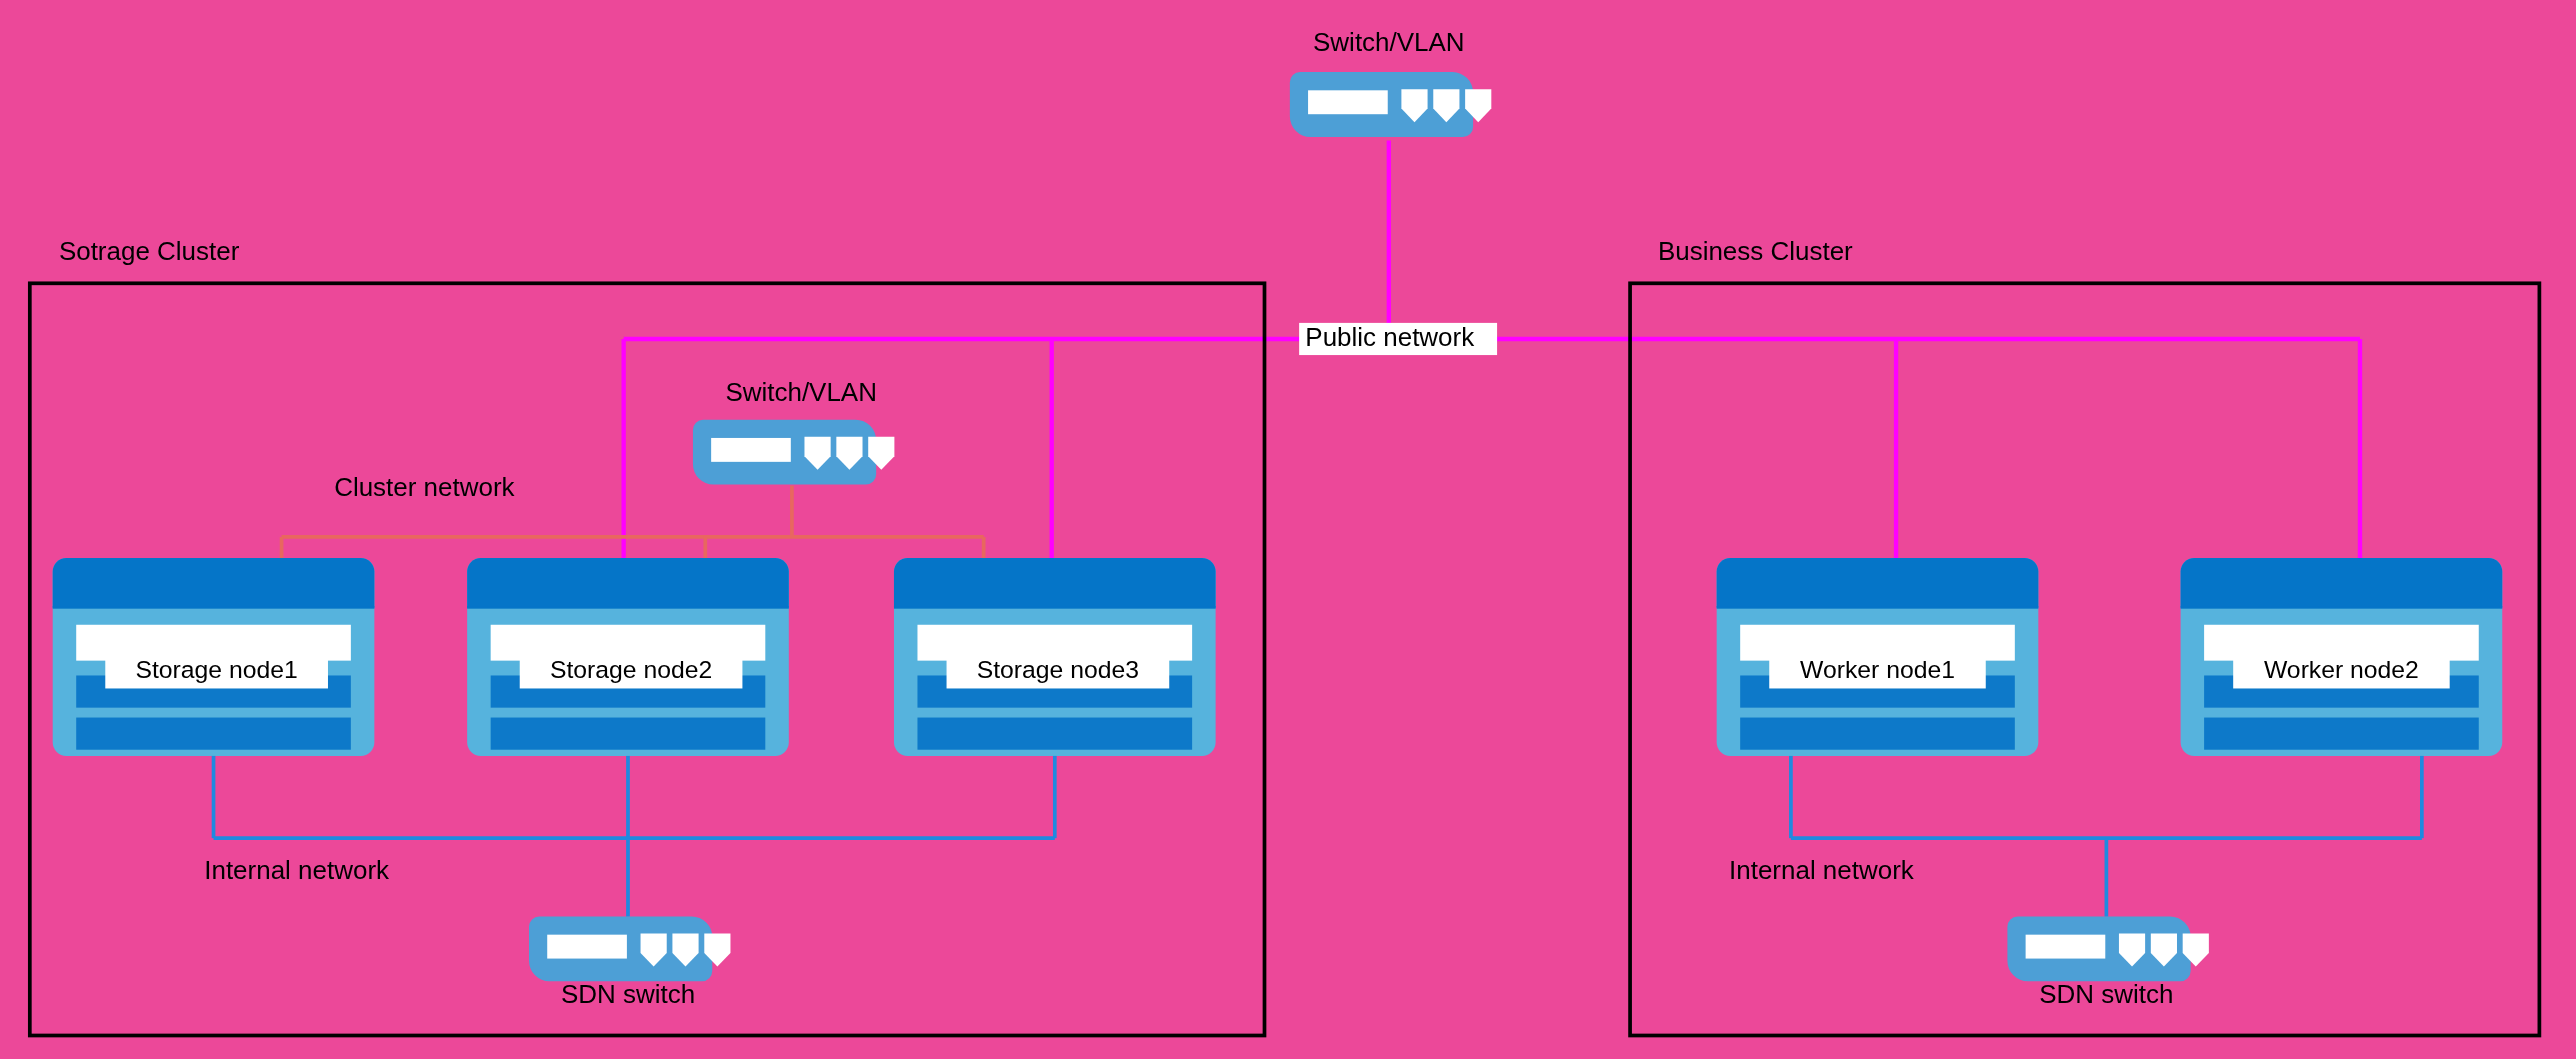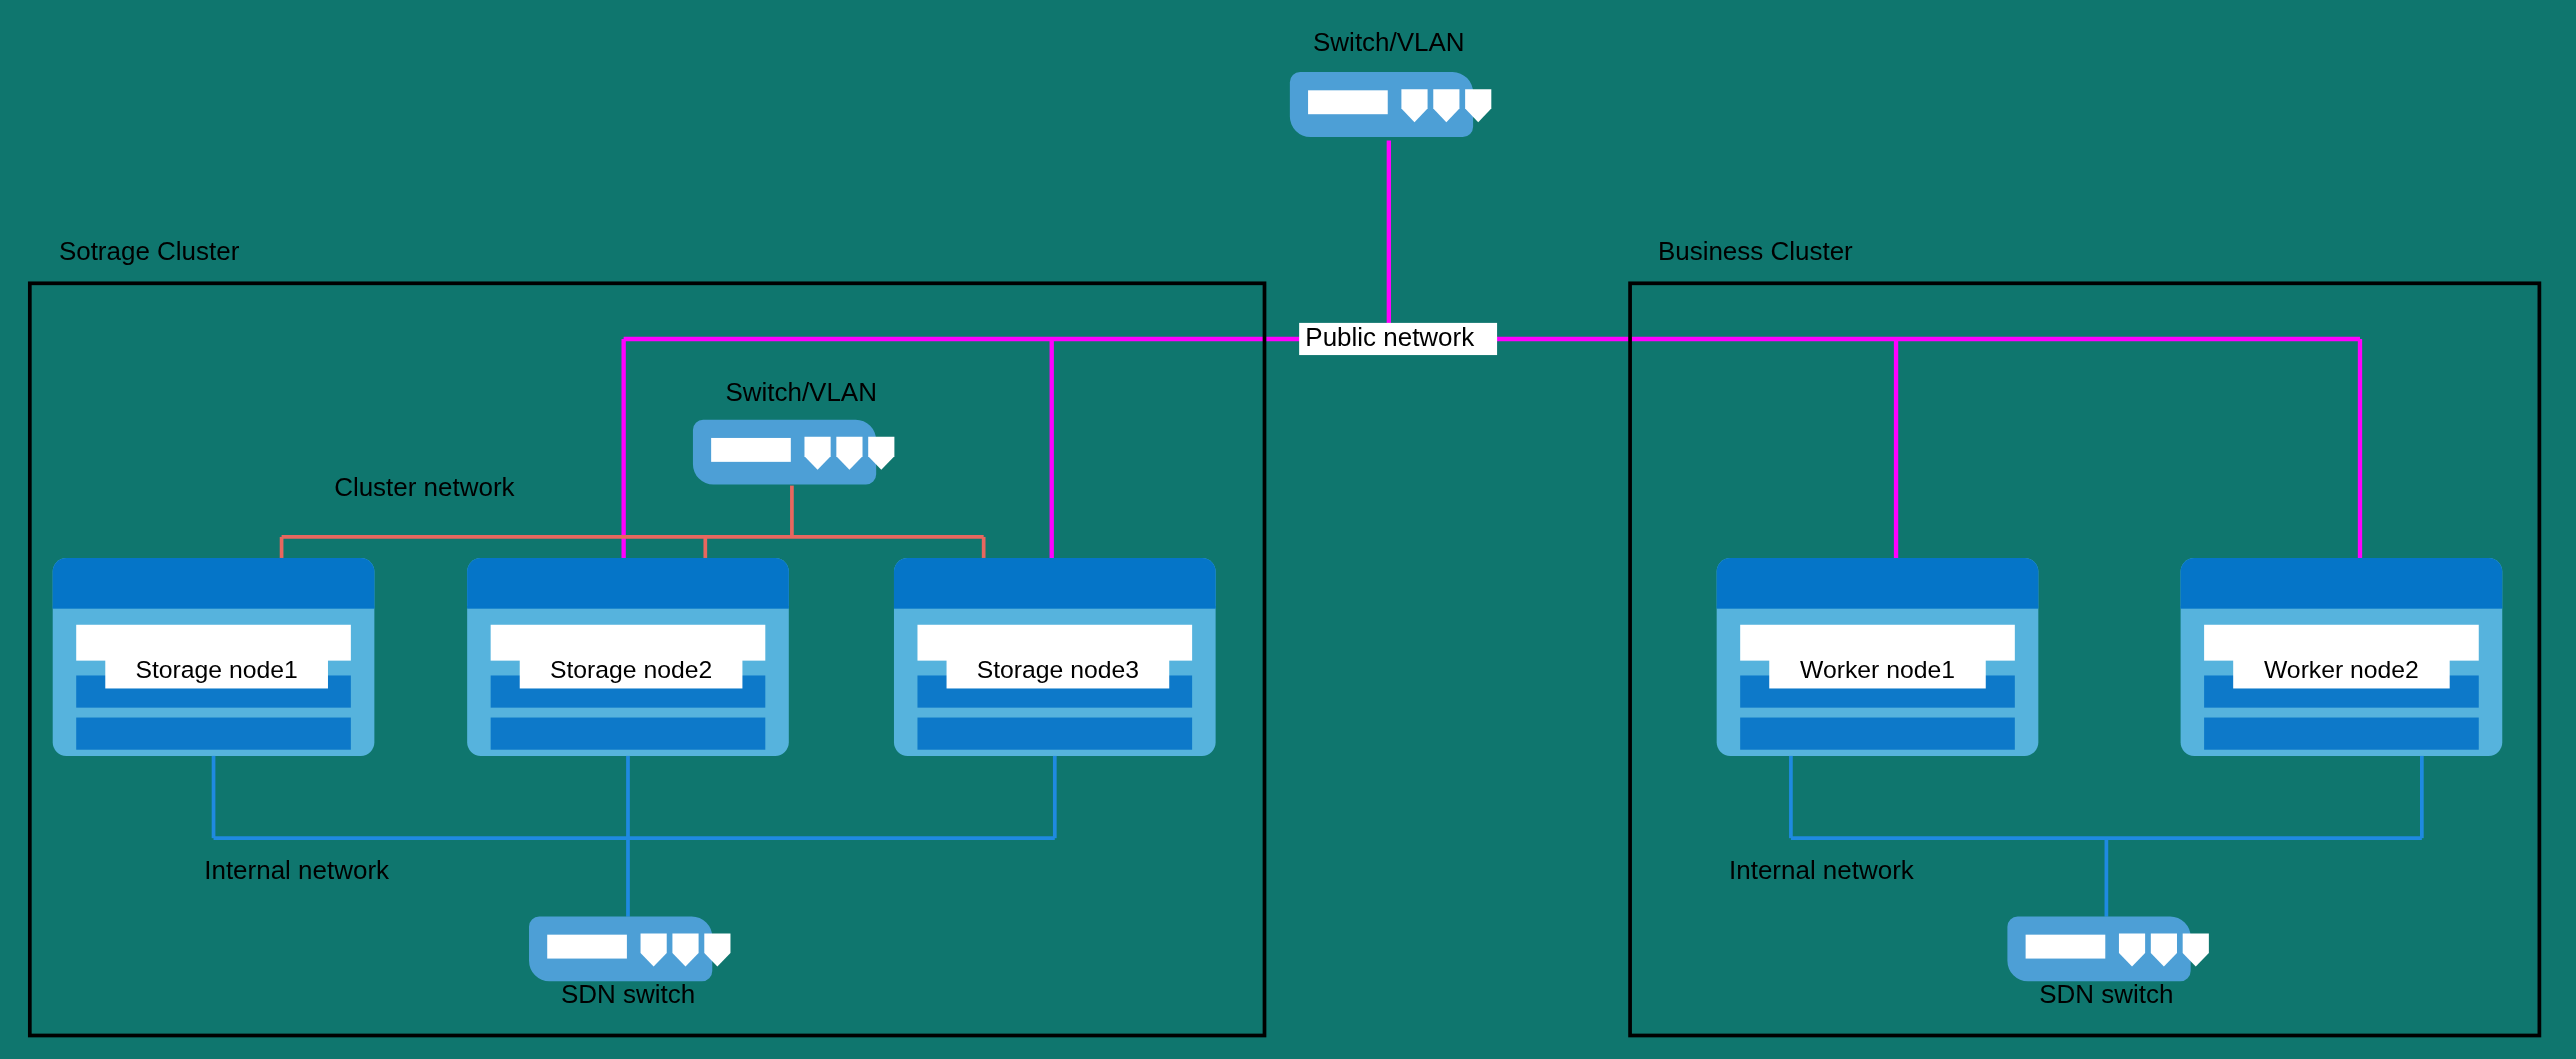--- a/index.html
+++ b/index.html
@@ -11,21 +11,21 @@
   body {
     width: 2576px;
     height: 1059px;
     overflow: hidden;
     font-family: "Liberation Sans", sans-serif;
   }
   #diagram-root {
     position: relative;
     width: 2576px;
     height: 1059px;
-    background: #0f766e;
+    background: #ec4899;
   }
   svg#diagram-svg {
     position: absolute;
     left: 0;
     top: 0;
     width: 2576px;
     height: 1059px;
     display: block;
   }
   .diagram-label {

